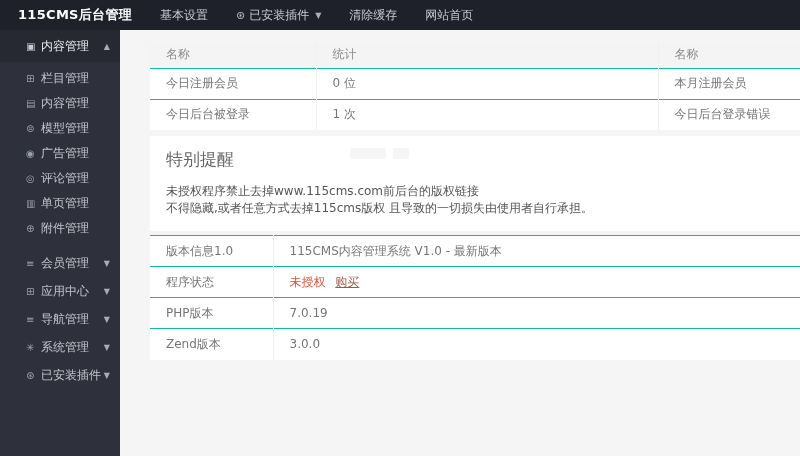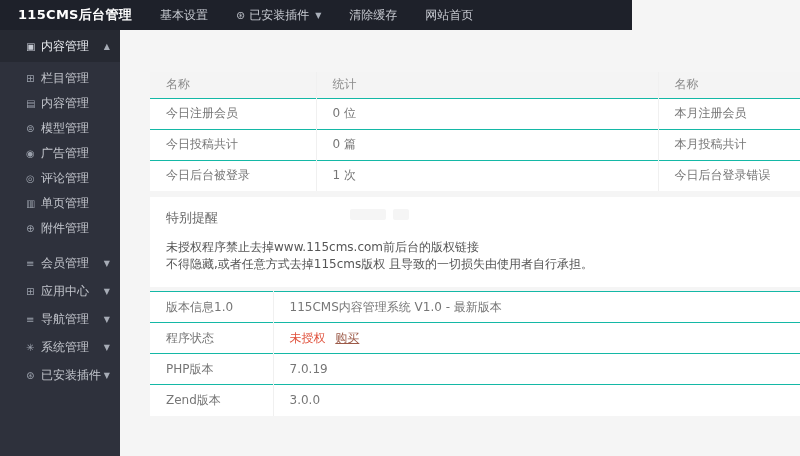--- a/index.html
+++ b/index.html
@@ -1,20 +1,20 @@
 <!DOCTYPE html>
 <html><head>
 <meta charset="utf-8">
 <style>
   * { margin:0; padding:0; box-sizing:border-box; }
   html,body { width:800px; height:456px; overflow:hidden; }
   body { font-family:"DejaVu Sans","Liberation Sans",sans-serif; background:#f5f5f5; }
 
   
-  .topbar { position:fixed; left:0; top:0; width:632px; height:30px;
+  .topbar { position:fixed; left:0; top:0; width:800px; height:30px;
             background:#1e212a; display:flex; align-items:center; z-index:10; }
   .brand { color:#ffffff; font-weight:bold; font-size:13px; padding:0 28px 0 18px; letter-spacing:.3px; }
   .topnav { display:flex; align-items:center; }
   .topnav .tlink { color:#c7cad1; font-size:12px; margin-right:28px; cursor:pointer;
                    display:flex; align-items:center; gap:4px; }
   .ticon { font-size:11px; color:#b6bac2; }
   .tcaret { font-size:8px; color:#aab0ba; margin-left:2px; }
 
   
   .sidebar { position:fixed; left:0; top:30px; width:120px; height:426px;
@@ -24,36 +24,36 @@
   .micon { width:15px; font-size:10px; color:#9aa0ab; flex:0 0 15px; }
   .scaret { margin-left:auto; font-size:8px; color:#a7acb6; }
   .group-head { height:32px; background:#262932; color:#eceef2; }
   .group-head .micon { color:#c6cad2; }
   .children { padding-top:4px; }
   .child { height:25px; }
   .groups { margin-top:8px; }
   .group { height:28px; }
 
   
-  .main { margin-left:120px; margin-top:30px; height:426px; background:#f5f5f5;
+  .main { margin-left:120px; height:426px; background:#f5f5f5;
           padding-top:42px; overflow:hidden; }
   .card { background:#ffffff; margin-left:30px; }
   .gap6 { height:6px; } .gap4 { height:4px; }
 
   table { width:100%; border-collapse:collapse; table-layout:fixed; }
   th { background:#f4f4f4; font-weight:normal; text-align:left; color:#8b8b8b;
        font-size:12px; height:26px; padding:0 16px; }
   td { color:#767676; font-size:12px; height:31px; padding:0 16px;
        border-top:1px solid #14b8a6; background:#fff; }
   th:not(:last-child), td:not(:last-child) { border-right:1px solid #f0f0f0; }
   .stats col.c1 { width:166px; } .stats col.c2 { width:342px; }
   .info col.c1 { width:123px; }
 
   
-  .notice-head { position:relative; padding:12px 16px 6px; color:#666; font-size:13px; }
+  .notice-head { position:relative; padding:12px 16px 6px; color:#666; font-size:17px; }
   .ph { position:absolute; background:#f5f5f5; border-radius:2px; height:11px; top:12px; }
   .ph1 { left:200px; width:36px; } .ph2 { left:243px; width:16px; }
   .notice-body { padding:6px 16px 14px; color:#555; font-size:12px; line-height:17px; }
 
   .status-unauthorized { color:#e0523d; }
   .status-buy { color:#9c5b49; margin-left:6px; cursor:pointer;text-decoration:underline; }
 </style>
 </head>
 <body>
 
@@ -161,25 +161,20 @@
           <th>名称</th>
         </tr>
       </thead>
       <tbody>
         <tr>
           <td>今日注册会员</td>
           <td>0 位</td>
           <td>本月注册会员</td>
         </tr>
         <tr>
-          <td>今日投稿共计</td>
-          <td>0 篇</td>
-          <td>本月投稿共计</td>
-        </tr>
-        <tr>
           <td>今日后台被登录</td>
           <td>1 次</td>
           <td>今日后台登录错误</td>
         </tr>
       </tbody>
     </table>
   </section>
 
   <div class="gap6"></div>
 

